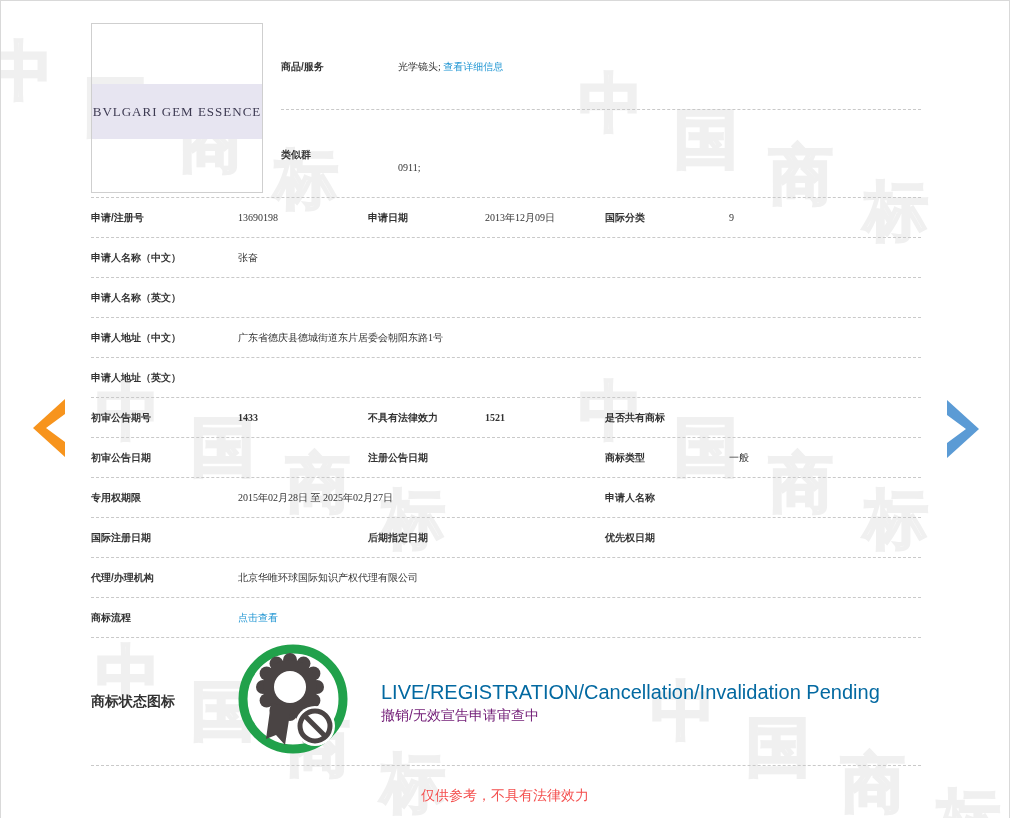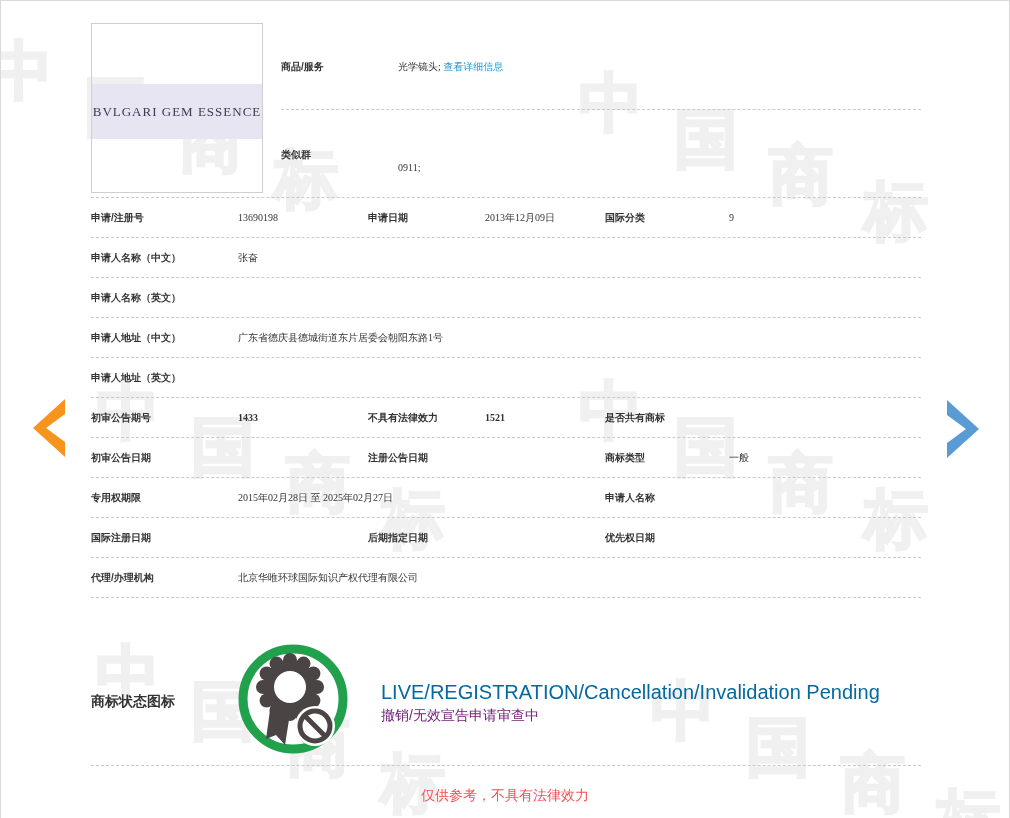--- a/index.html
+++ b/index.html
@@ -194,20 +194,26 @@
     <span class="cell val c3"></span>
     <span class="cell lbl c4">优先权日期</span>
     <span class="cell val c5"></span>
   </div>
 
   <div class="row" style="top:557px">
     <span class="cell val c1">北京华唯环球国际知识产权代理有限公司</span>
     <span class="cell lbl c0">代理/办理机构</span>
   </div>
 
+  <div class="row" style="top:597px">
+    <span class="cell lbl c0">商标流程</span>
+    <span class="cell val c1">
+      <a class="link">点击查看</a>
+    </span>
+  </div>
 
   <div class="row-status">
     <span class="status-label">商标状态图标</span>
     <svg class="status-icon" width="116" height="116" viewBox="0 0 116 116">
       <circle cx="58" cy="58" r="50" fill="#ffffff" stroke="#21a14b" stroke-width="9"></circle>
 
       <g fill="#4a4444">
         <circle cx="55" cy="19" r="7"></circle>
         <circle cx="68.5" cy="22.6" r="7"></circle>
         <circle cx="78.4" cy="32.5" r="7"></circle>

